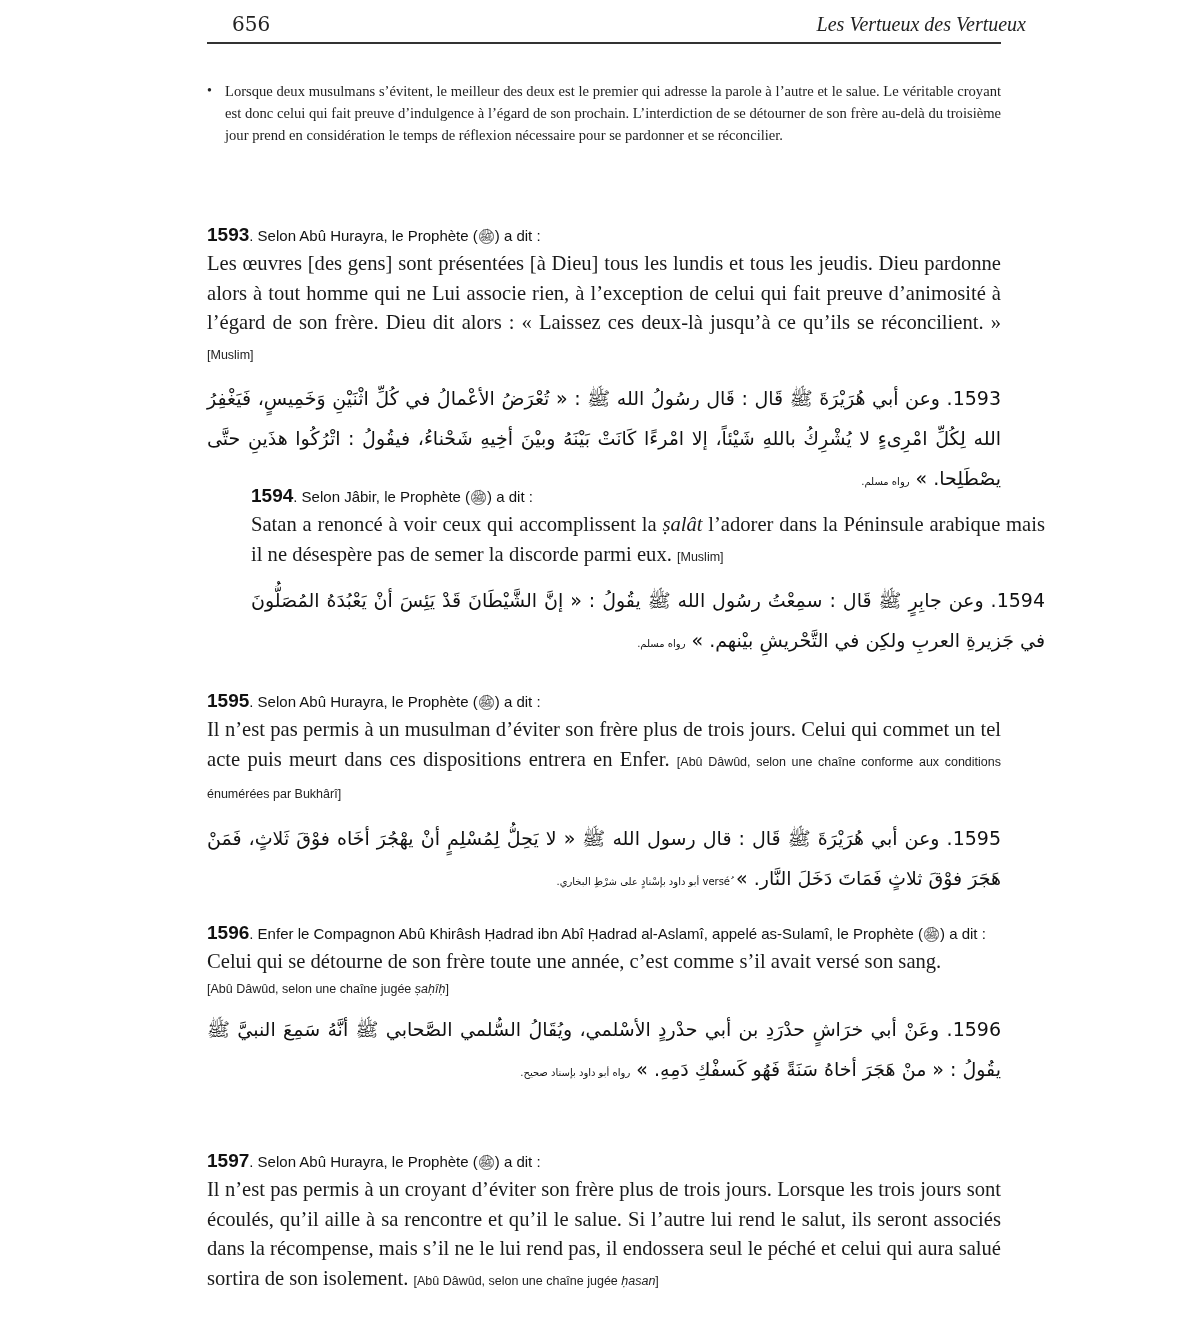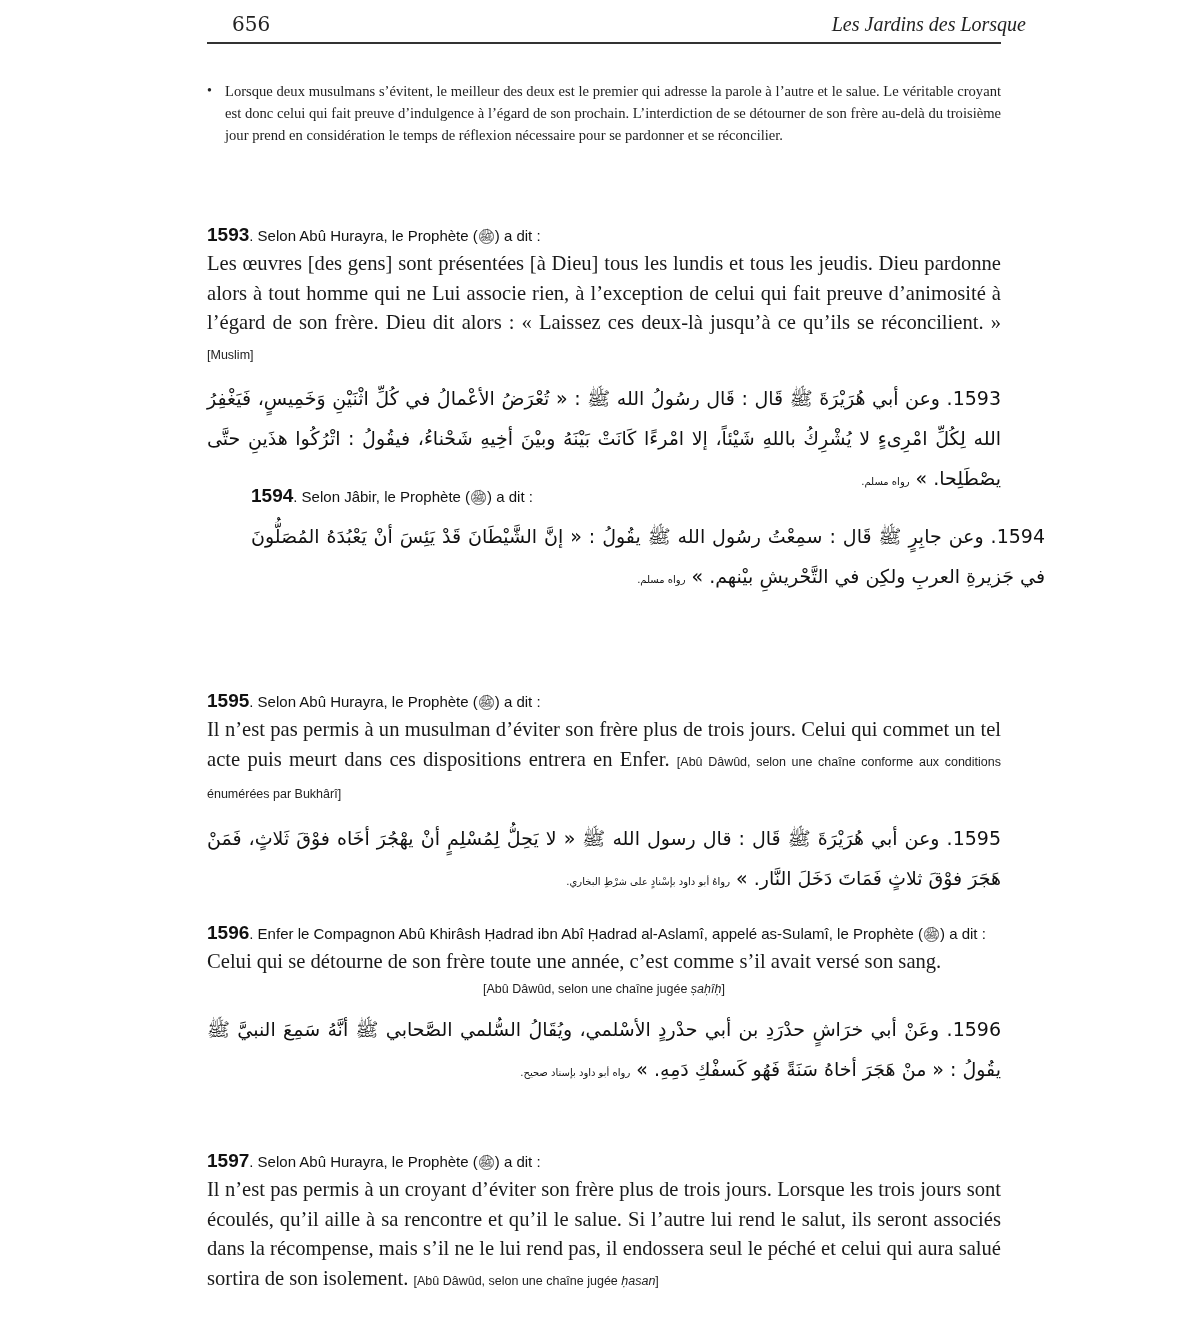--- a/index.html
+++ b/index.html
@@ -14,32 +14,32 @@
   .retenir-title { font-family: "Liberation Sans", sans-serif; font-size: 14px; color: #111; margin-bottom: 4px; }
   .retenir-item { position: relative; padding-left: 18px; font-family: "Liberation Serif", serif; font-size: 14.6px; line-height: 22px; color: #222; text-align: justify; }
   .bullet { position: absolute; left: 0; top: 0; font-size: 14px; }
 
   .hadith { position: absolute; left: 0; width: 794px; }
   .hadith-head { font-family: "Liberation Sans", sans-serif; font-size: 15px; color: #111; line-height: 22px; }
   .hadith-num { font-weight: bold; font-size: 19px; }
   .salla { display: inline-block; font-size: 11px; border: 1px solid #555; border-radius: 50%; width: 13px; height: 13px; line-height: 13px; text-align: center; vertical-align: 1px; margin: 0 1px; }
   .fr { font-family: "Liberation Serif", serif; font-size: 20.6px; line-height: 29.5px; color: #1a1a1a; text-align: justify; text-align-last: left; margin-top: 2px; }
   .src { font-family: "Liberation Sans", sans-serif; font-size: 12.5px; color: #222; }
-  .src-block { font-family: "Liberation Sans", sans-serif; font-size: 12.5px; color: #222; line-height: 24px; text-align: center; }
+  .src-block { font-family: "Liberation Sans", sans-serif; font-size: 12.5px; color: #222; line-height: 24px; }
   .ar { direction: rtl; font-family: "DejaVu Sans", sans-serif; font-size: 19px; line-height: 40px; color: #111; text-align: justify; text-align-last: right; margin-top: 8px; }
   .ar .ar-src { font-size: 10px; }
 </style>
 </head>
 <body>
 
 <div class="page">
 
   <div class="header">
     <span class="page-num">656</span>
-    <span class="running-title">Les Jardins des Lorsque</span>
+    <span class="running-title">Les Vertueux des Vertueux</span>
   </div>
   <div class="header-rule"></div>
 
   <div class="retenir">
     <div class="retenir-item">
       <span class="bullet">•</span>
       <span>Lorsque deux musulmans s’évitent, le meilleur des deux est le premier qui adresse la parole à l’autre et le salue. Le véritable croyant est donc celui qui fait preuve d’indulgence à l’égard de son prochain. L’interdiction de se détourner de son frère au-delà du troisième jour prend en considération le temps de réflexion nécessaire pour se pardonner et se réconcilier.</span>
     </div>
   </div>
 
@@ -54,37 +54,41 @@
     <div class="ar">
       <span>1593. وعن أبي هُرَيْرَةَ ﷺ قَال : قَال رسُولُ الله ﷺ : « تُعْرَضُ الأعْمالُ في كُلِّ اثْنَيْنِ وَخَمِيسٍ، فَيَغْفِرُ الله لِكُلِّ امْرِىءٍ لا يُشْرِكُ باللهِ شَيْئاً، إلا امْرءًا كَانَتْ بَيْنَهُ وبيْنَ أخِيهِ شَحْناءُ، فيقُولُ : اتْرُكُوا هذَينِ حتَّى يصْطَلِحا. »</span>
       <span class="ar-src">رواه مسلم.</span>
     </div>
   </div>
 
   <div class="hadith" style="top:485px;margin-left:44px;">
     <div class="hadith-head">
       <span class="hadith-num">1594</span><span>. Selon Jâbir, le Prophète (</span><span class="salla">ﷺ</span><span>) a dit :</span>
     </div>
+    <div class="fr">
+      <span>Satan a renoncé à voir ceux qui accomplissent la </span><em>ṣalât</em><span> l’adorer dans la Péninsule arabique mais il ne désespère pas de semer la discorde parmi eux.</span>
+      <span class="src">[Muslim]</span>
+    </div>
     <div class="ar">
       <span>1594. وعن جابِرٍ ﷺ قَال : سمِعْتُ رسُول الله ﷺ يقُولُ : « إنَّ الشَّيْطَانَ قَدْ يَئِسَ أنْ يَعْبُدَهُ المُصَلُّونَ في جَزيرةِ العربِ ولكِن في التَّحْريشِ بيْنهم. »</span>
       <span class="ar-src">رواه مسلم.</span>
     </div>
   </div>
 
   <div class="hadith" style="top:690px;">
     <div class="hadith-head">
       <span class="hadith-num">1595</span><span>. Selon Abû Hurayra, le Prophète (</span><span class="salla">ﷺ</span><span>) a dit :</span>
     </div>
     <div class="fr">
       <span>Il n’est pas permis à un musulman d’éviter son frère plus de trois jours. Celui qui commet un tel acte puis meurt dans ces dispositions entrera en Enfer.</span>
       <span class="src">[Abû Dâwûd, selon une chaîne conforme aux conditions énumérées par Bukhârî]</span>
     </div>
     <div class="ar">
       <span>1595. وعن أبي هُرَيْرَةَ ﷺ قَال : قال رسول الله ﷺ « لا يَحِلُّ لِمُسْلِمٍ أنْ يهْجُرَ أخَاه فوْقَ ثَلاثٍ، فَمَنْ هَجَرَ فوْقَ ثلاثٍ فَمَاتَ دَخَلَ النَّار. »</span>
-      <span class="ar-src">رواهُ أبو داود بإسْنادٍ على شرْطِ البخاري.</span>
+      <span class="ar-src">verséُ أبو داود بإسْنادٍ على شرْطِ البخاري.</span>
     </div>
   </div>
 
   <div class="hadith" style="top:922px;">
     <div class="hadith-head">
       <span class="hadith-num">1596</span><span>. Enfer le Compagnon Abû Khirâsh Ḥadrad ibn Abî Ḥadrad al-Aslamî, appelé as-Sulamî, le Prophète (</span><span class="salla">ﷺ</span><span>) a dit :</span>
     </div>
     <div class="fr">Celui qui se détourne de son frère toute une année, c’est comme s’il avait versé son sang.</div>
     <div class="src-block">
       <span>[Abû Dâwûd, selon une chaîne jugée </span><em>ṣaḥîḥ</em><span>]</span>

